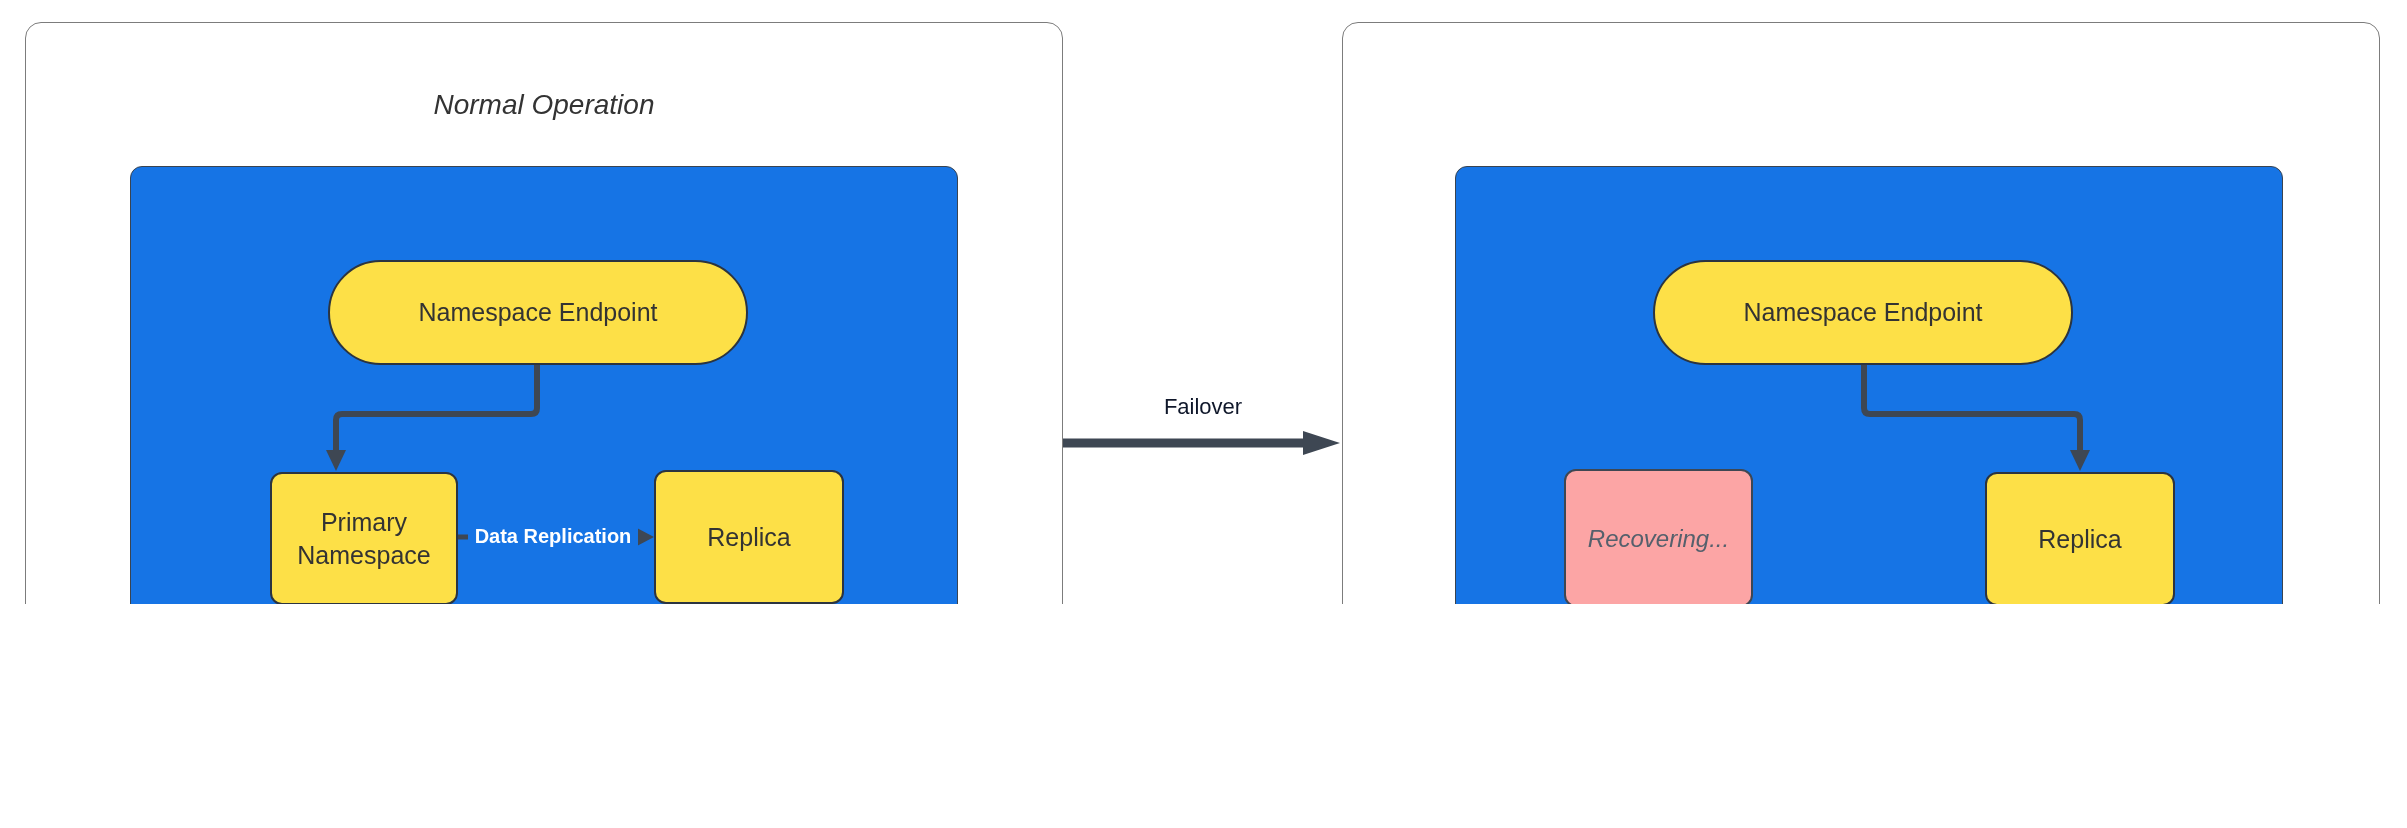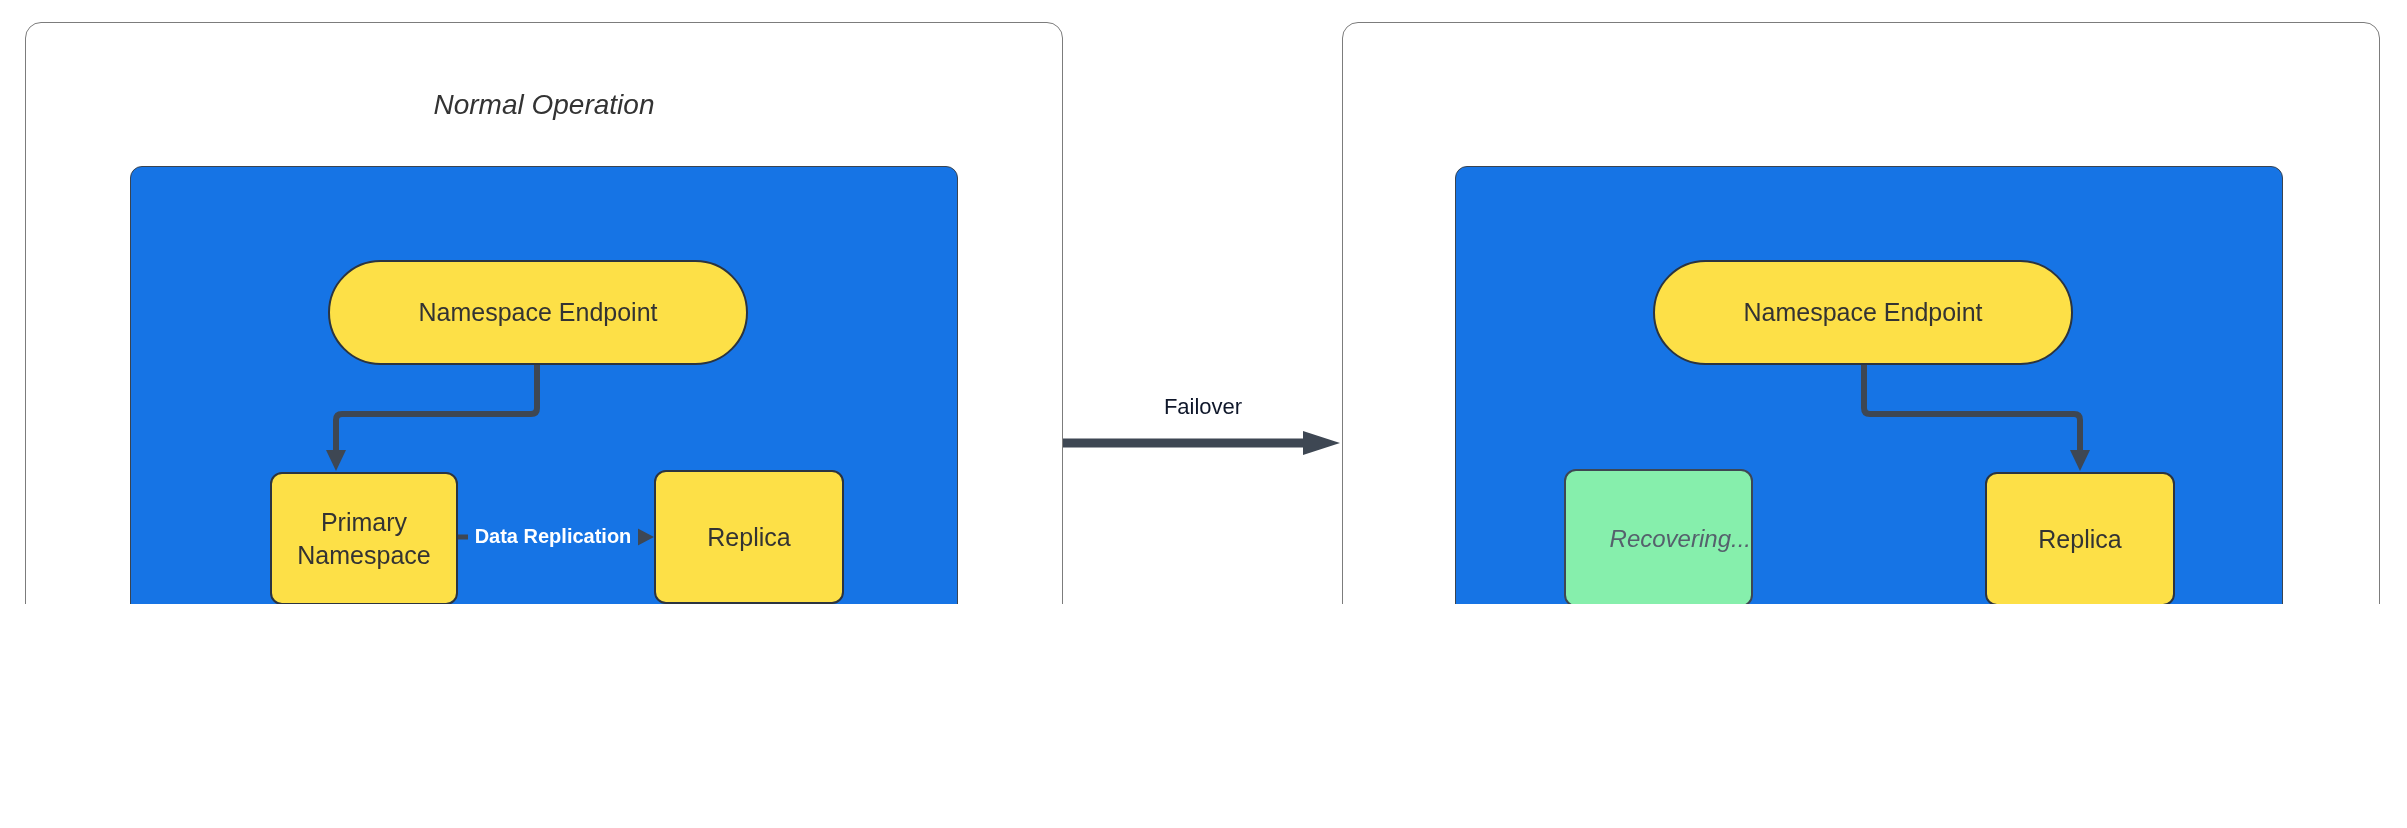--- a/index.html
+++ b/index.html
@@ -50,26 +50,25 @@
   }
   .stadium{
     left:197px;top:93px;width:420px;height:105px;
     border-radius:999px;
   }
   .rect{border-radius:12px;}
   .node-primary{left:109px;top:305px;width:188px;height:133px;margin-left:30px;}
   .node-replica-l{left:523px;top:303px;width:190px;height:134px;}
   .node-recovering{
     left:108px;top:302px;width:189px;height:138px;
-    background:#86efac;
+    background:#fca5a5;
     border:2px solid #3e4753;
     color:#55606c;
     font-style:italic;
     font-size:24px;
-    justify-content:flex-end;
   }
   .node-replica-r{left:529px;top:305px;width:190px;height:134px;}
   .edge-label{
     position:absolute;
     left:325px;top:354px;width:170px;height:30px;
     background:#1674e5;
     color:#ffffff;
     font-weight:bold;
     font-size:20px;
     display:flex;align-items:center;justify-content:center;margin-left:12px;

